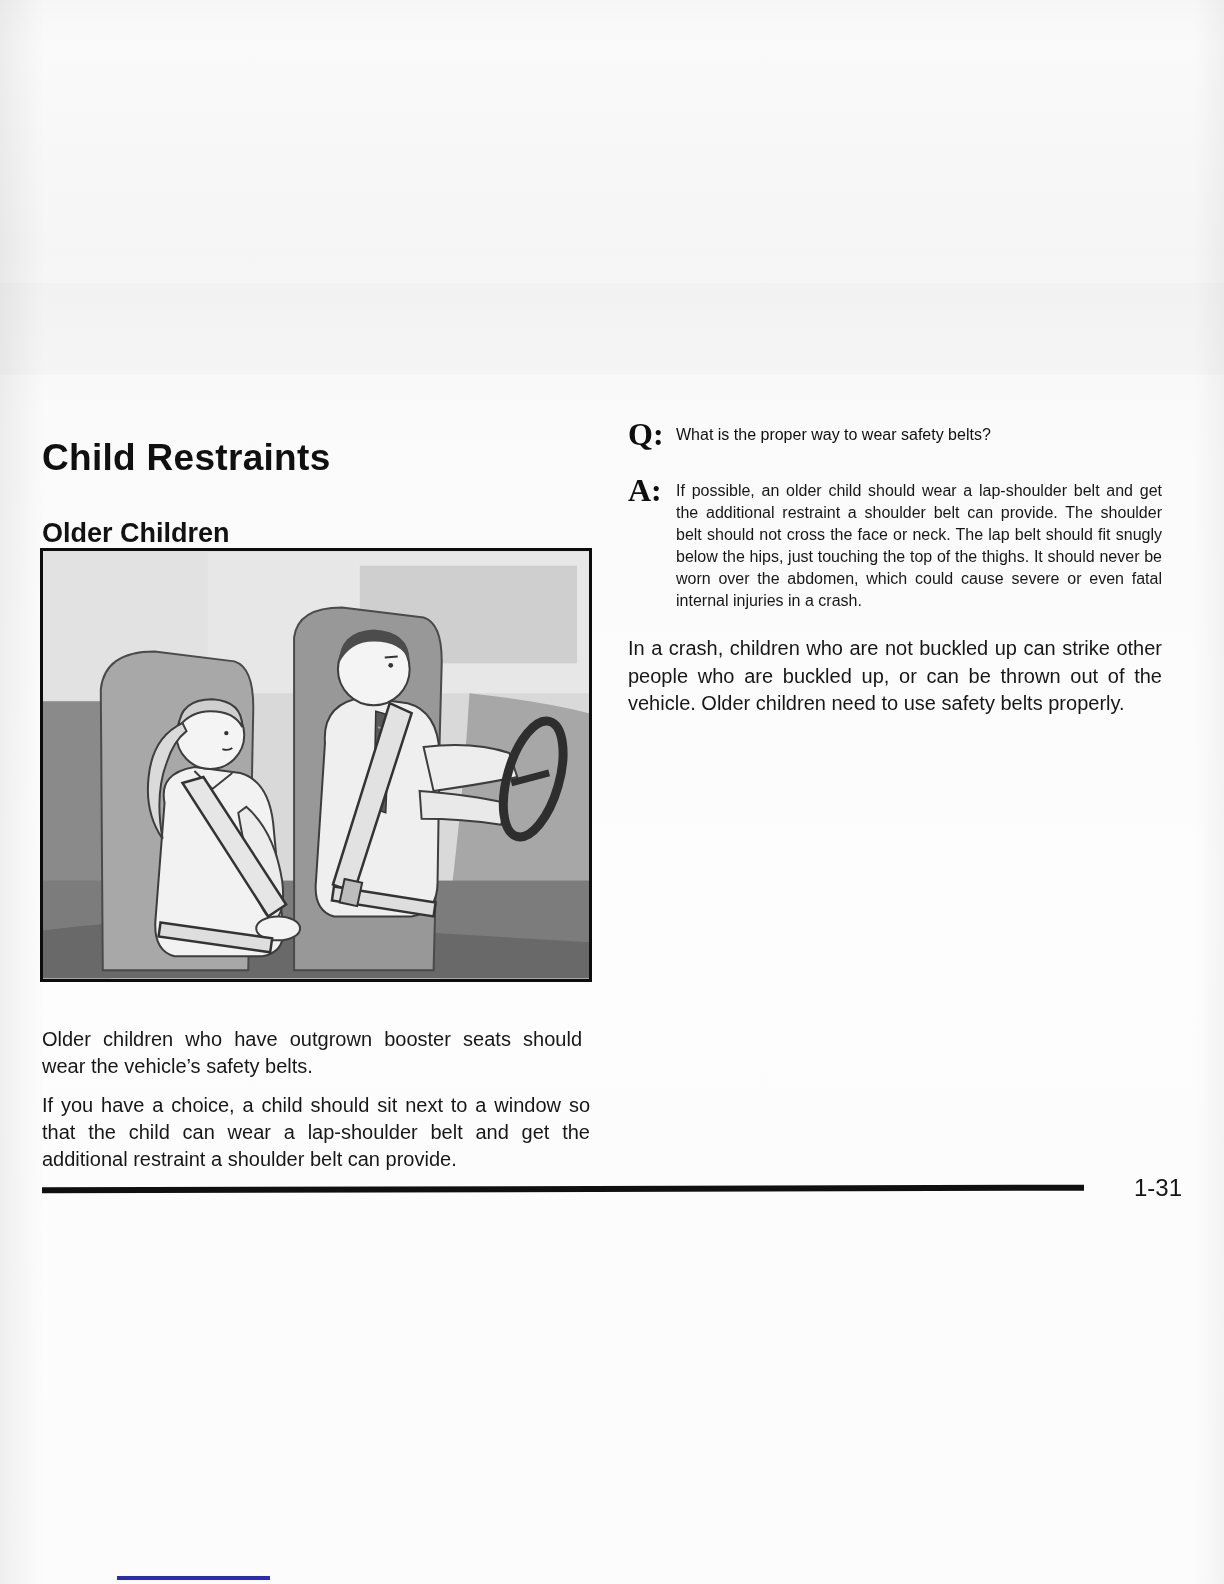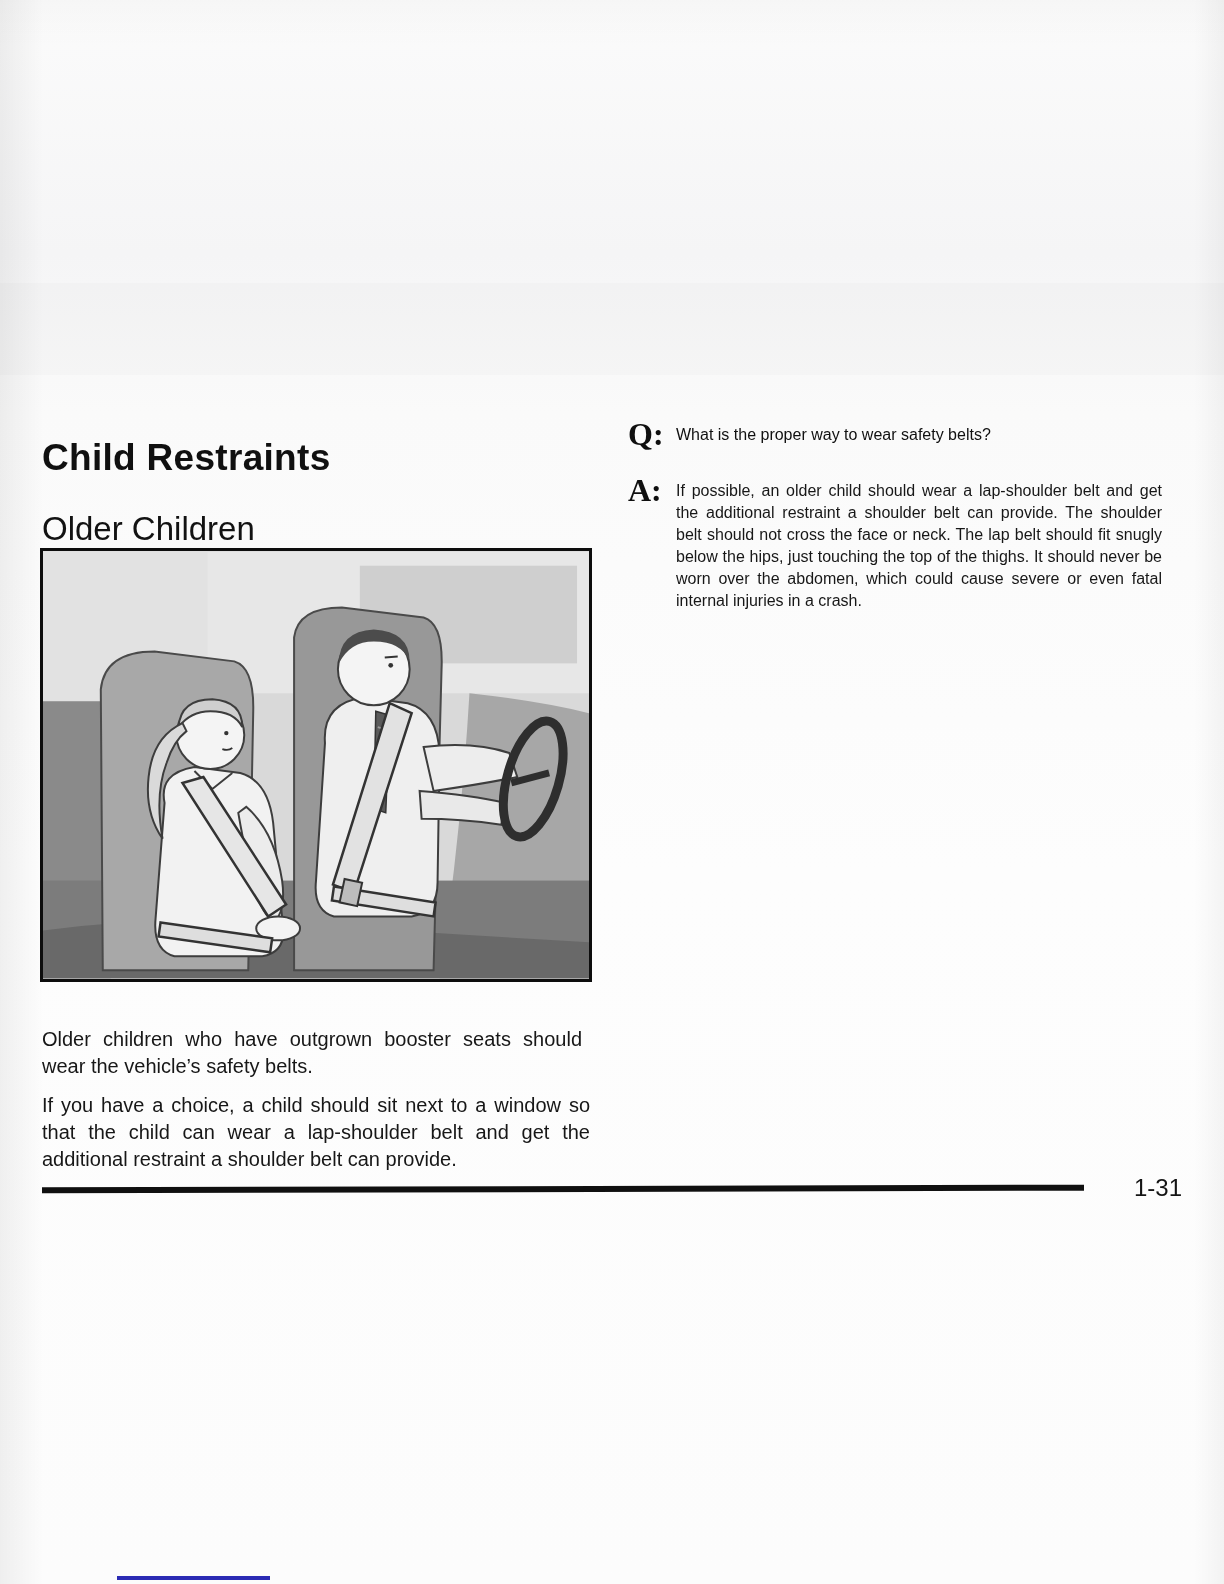--- a/index.html
+++ b/index.html
@@ -42,23 +42,23 @@
     left: 42px;
     top: 412px;
     font-size: 37px;
     font-weight: 700;
     letter-spacing: 0.3px;
     color: #101010;
   }
   .subheading {
     position: absolute;
     left: 42px;
-    top: 483px;
-    font-size: 33px;
-    font-weight: 400;
+    top: 496px;
+    font-size: 27px;
+    font-weight: 700;
     color: #121212;
   }
 
   .figure {
     position: absolute;
     left: 40px;
     top: 548px;
     width: 552px;
     height: 434px;
     border: 3px solid #0d0d0d;
@@ -241,18 +241,19 @@
 
   <div class="qa-col">
     <div class="qa-row">
       <span class="qa-label">Q:</span>
       <span class="question-text">What is the proper way to wear safety belts?</span>
     </div>
     <div class="qa-row answer-row">
       <span class="qa-label">A:</span>
       <span class="answer-text">If possible, an older child should wear a lap-shoulder belt and get the additional restraint a shoulder belt can provide. The shoulder belt should not cross the face or neck. The lap belt should fit snugly below the hips, just touching the top of the thighs. It should never be worn over the abdomen, which could cause severe or even fatal internal injuries in a crash.</span>
     </div>
+    <p class="body-text right-para">In a crash, children who are not buckled up can strike other people who are buckled up, or can be thrown out of the vehicle. Older children need to use safety belts properly.</p>
   </div>
 
   <div class="bottom-rule"></div>
   <div class="page-number">1-31</div>
   <div class="scan-artifact-line"></div>
 </div>
 
 </body></html>

